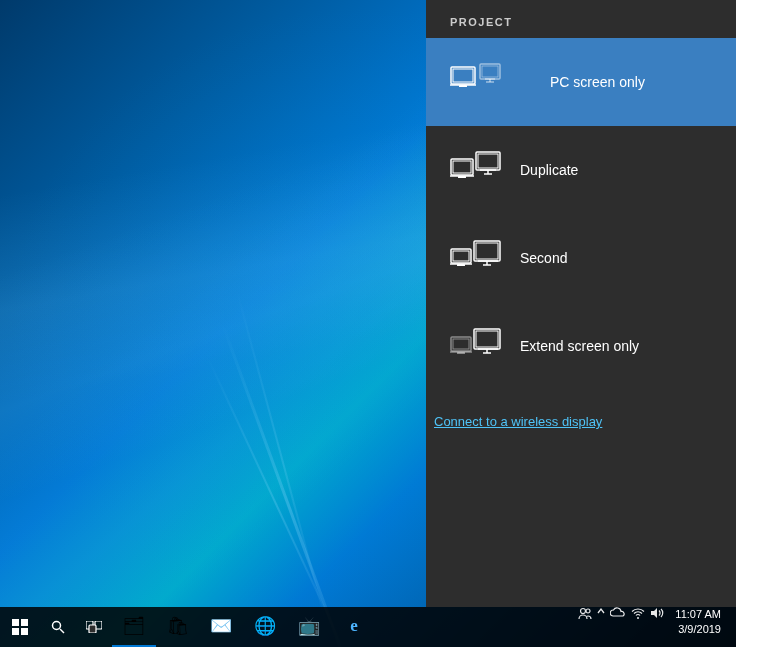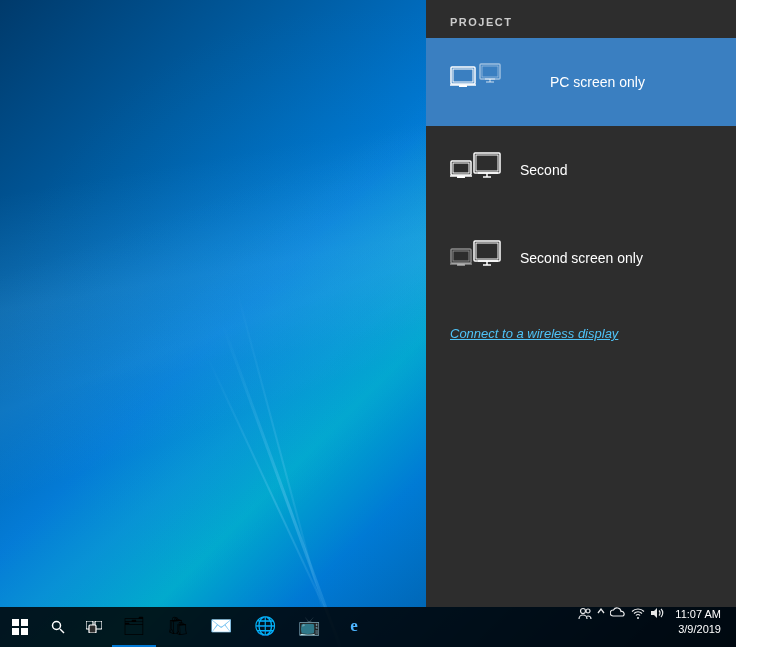--- a/index.html
+++ b/index.html
@@ -142,23 +142,22 @@
       color: white;
     }
 
     .project-icon {
       flex-shrink: 0;
       width: 52px;
       height: 38px;
     }
 
     .connect-link {
-      padding: 14px 24px;
+      padding: 14px 8px;
       margin-top: 8px;
-      font-style: italic;
     }
 
     .connect-link a {
       color: #4fc3f7;
       font-size: 13px;
       text-decoration: underline;
       cursor: pointer;
     }
 
     
@@ -193,20 +192,38 @@
           <rect x="30" y="1" width="20" height="15" rx="1" fill="none" stroke="rgba(255,255,255,0.5)" stroke-width="1.5"></rect>
           <rect x="32" y="3" width="16" height="11" fill="none" stroke="rgba(255,255,255,0.5)" stroke-width="0.8"></rect>
           <line x1="35" y1="16" x2="45" y2="16" stroke="rgba(255,255,255,0.5)" stroke-width="1.5"></line>
           <line x1="40" y1="16" x2="40" y2="19" stroke="rgba(255,255,255,0.5)" stroke-width="1.5"></line>
           <line x1="36" y1="19" x2="44" y2="19" stroke="rgba(255,255,255,0.5)" stroke-width="1.5"></line>
         </svg>
       </div>
       <span class="project-item-label">PC screen only</span>
     </div>
 
+    <div class="project-item">
+      <div class="project-icon">
+        <svg width="52" height="38" viewBox="0 0 52 38">
+
+          <rect x="1" y="8" width="22" height="16" rx="1" fill="none" stroke="white" stroke-width="1.5"></rect>
+          <rect x="3" y="10" width="18" height="12" fill="none" stroke="white" stroke-width="1"></rect>
+          <line x1="0" y1="25" x2="24" y2="25" stroke="white" stroke-width="1.5"></line>
+          <rect x="8" y="25" width="8" height="2" rx="0.5" fill="white"></rect>
+
+          <rect x="26" y="1" width="24" height="18" rx="1" fill="none" stroke="white" stroke-width="1.5"></rect>
+          <rect x="28" y="3" width="20" height="14" fill="none" stroke="white" stroke-width="1"></rect>
+          <line x1="30" y1="19" x2="46" y2="19" stroke="white" stroke-width="1.5"></line>
+          <line x1="38" y1="19" x2="38" y2="23" stroke="white" stroke-width="1.5"></line>
+          <line x1="34" y1="23" x2="42" y2="23" stroke="white" stroke-width="1.5"></line>
+        </svg>
+      </div>
+      <span class="project-item-label">Duplicate</span>
+    </div>
 
     <div class="project-item">
       <div class="project-icon">
         <svg width="52" height="38" viewBox="0 0 52 38">
 
           <rect x="1" y="10" width="20" height="14" rx="1" fill="none" stroke="white" stroke-width="1.5"></rect>
           <rect x="3" y="12" width="16" height="10" fill="none" stroke="white" stroke-width="1"></rect>
           <line x1="0" y1="25" x2="22" y2="25" stroke="white" stroke-width="1.5"></line>
           <rect x="7" y="25" width="8" height="2" rx="0.5" fill="white"></rect>
 
@@ -229,21 +246,21 @@
           <line x1="0" y1="25" x2="22" y2="25" stroke="rgba(255,255,255,0.45)" stroke-width="1.5"></line>
           <rect x="7" y="25" width="8" height="2" rx="0.5" fill="rgba(255,255,255,0.45)"></rect>
 
           <rect x="24" y="2" width="26" height="20" rx="1" fill="none" stroke="white" stroke-width="1.5"></rect>
           <rect x="26" y="4" width="22" height="16" fill="none" stroke="white" stroke-width="1"></rect>
           <line x1="28" y1="22" x2="48" y2="22" stroke="white" stroke-width="1.5"></line>
           <line x1="37" y1="22" x2="37" y2="26" stroke="white" stroke-width="1.5"></line>
           <line x1="33" y1="26" x2="41" y2="26" stroke="white" stroke-width="1.5"></line>
         </svg>
       </div>
-      <span class="project-item-label">Second screen only</span>
+      <span class="project-item-label">Extend screen only</span>
     </div>
 
     <div class="connect-link">
       <a>Connect to a wireless display</a>
     </div>
   </div>
 
   <div id="taskbar">
 
     <div class="taskbar-btn">

